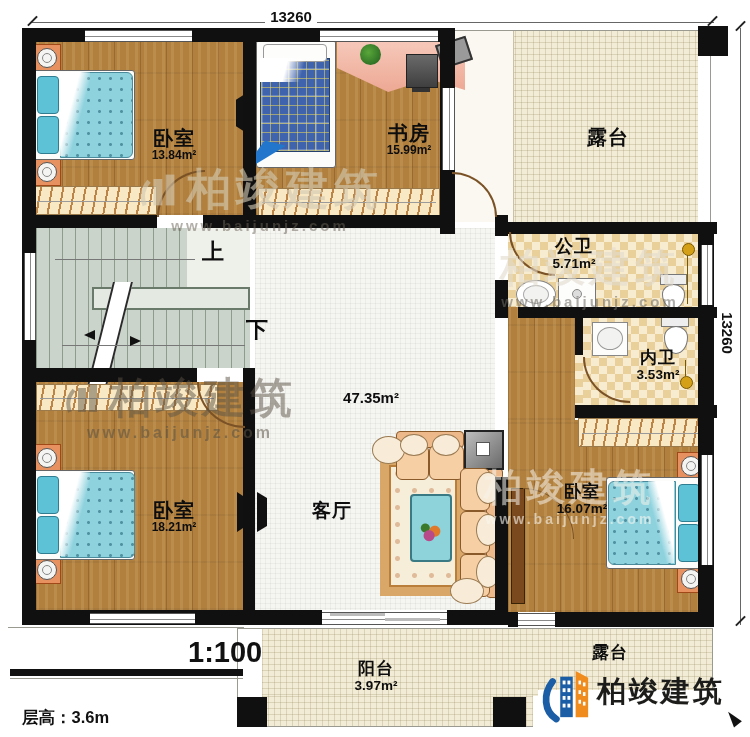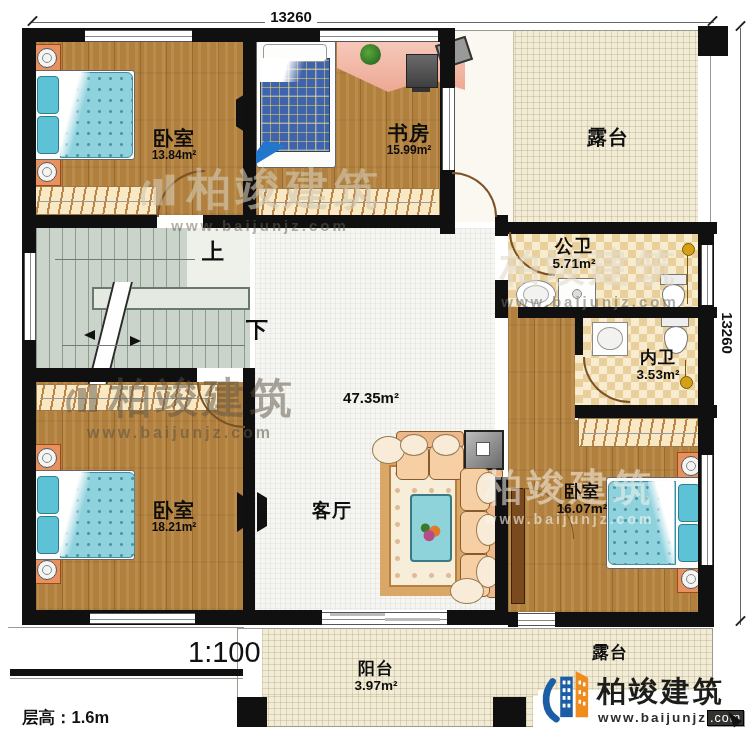--- a/index.html
+++ b/index.html
@@ -54,21 +54,21 @@
   .rname{font-size:20px;letter-spacing:1px;}
   .rarea{font-size:12px;letter-spacing:0;}
   
   .wm{position:absolute;pointer-events:none;display:flex;flex-direction:column;align-items:center;
     font-weight:bold;white-space:nowrap;z-index:6;}
   .wm .crow{display:flex;align-items:center;gap:6px;}
   .wm .c{letter-spacing:5px;}
   .wm .w{letter-spacing:3px;margin-top:-2px;}
   
   .tb-title{font-weight:bold;letter-spacing:1px;font-size:35px;}
-  .tb-scale{font-weight:normal;font-size:29px;}
+  .tb-scale{font-weight:bold;font-size:29px;}
   .tb-line{font-weight:bold;font-size:16.5px;}
   
   .brand-name{font-weight:bold;font-size:29px;letter-spacing:3px;color:#1c1c1a;}
   .brand-url{font-weight:bold;font-size:13.5px;letter-spacing:2px;color:#2d2d2b;}
   .tld{background:#32322f;color:#fff;border:1px solid #000;box-shadow:1px 1px 0 #9a9a98;
     padding:0 2px;font-size:12.5px;letter-spacing:1px;}
   .dim{font-weight:bold;font-size:15px;color:#111;background:#fff;padding:0 5px;}
   .tick{position:absolute;width:13px;height:2px;background:#222;transform:rotate(-45deg);}
   .thinline{position:absolute;background:#9a9a90;}
   .dirline{position:absolute;background:#777;height:1px;}
@@ -336,21 +336,21 @@
   <div class="tick" style="left:734px;top:620px;z-index:8;"></div>
   <div class="abs" style="left:699px;top:325px;width:58px;height:16px;text-align:center;transform:rotate(90deg);z-index:8;">
     <span class="dim">13260</span>
   </div>
 
   <div class="thinline" style="left:8px;top:627px;width:236px;height:1px;z-index:8;"></div>
   <div class="abs tb-scale" style="left:188px;top:636px;z-index:9;">1:100</div>
   <div class="abs" style="left:10px;top:669px;width:233px;height:7px;background:#111;z-index:9;"></div>
   <div class="thinline" style="left:10px;top:678px;width:233px;height:1px;z-index:8;"></div>
   <div class="abs tb-line" style="left:22px;top:707px;z-index:9;">
-    <span>层高：</span><span>1.6m</span>
+    <span>层高：</span><span>3.6m</span>
   </div>
 
   <div class="abs" style="left:538px;top:690px;width:200px;height:40px;background:#fff;z-index:9;"></div>
   <svg class="abs" width="52" height="62" viewBox="0 0 54 62" style="left:540px;top:664px;z-index:10;">
     <path d="M17 56 C4 48 3 30 13 17" stroke="#1b5ea6" stroke-width="7" fill="none" stroke-linecap="round"></path>
     <rect x="21" y="12" width="13" height="42" fill="#1b5ea6"></rect>
     <g fill="#ffffff">
         <rect x="23.5" y="16" width="3" height="4"></rect>
         <rect x="28.5" y="16" width="3" height="4"></rect>
         <rect x="23.5" y="24" width="3" height="4"></rect>
@@ -364,18 +364,15 @@
     <g fill="#ffffff">
         <rect x="40" y="16" width="2.6" height="4"></rect>
         <rect x="44.6" y="18" width="2.6" height="4"></rect>
         <rect x="40" y="26" width="2.6" height="4"></rect>
         <rect x="44.6" y="28" width="2.6" height="4"></rect>
         <rect x="40" y="36" width="2.6" height="4"></rect>
         <rect x="44.6" y="38" width="2.6" height="4"></rect>
       </g>
   </svg>
   <div class="abs brand-name" style="left:597px;top:672px;z-index:10;">柏竣建筑</div>
-  <div class="abs" style="left:598px;top:708px;z-index:10;">
-    <span class="brand-url">www.baijunjz</span><span class="tld">.com</span>
-  </div>
   <div class="abs" style="left:728px;top:710px;width:0;height:0;border-left:5px solid transparent;border-right:5px solid transparent;border-bottom:16px solid #111;transform:rotate(-38deg);z-index:10;"></div>
 
 </div>
 
 </body></html>

